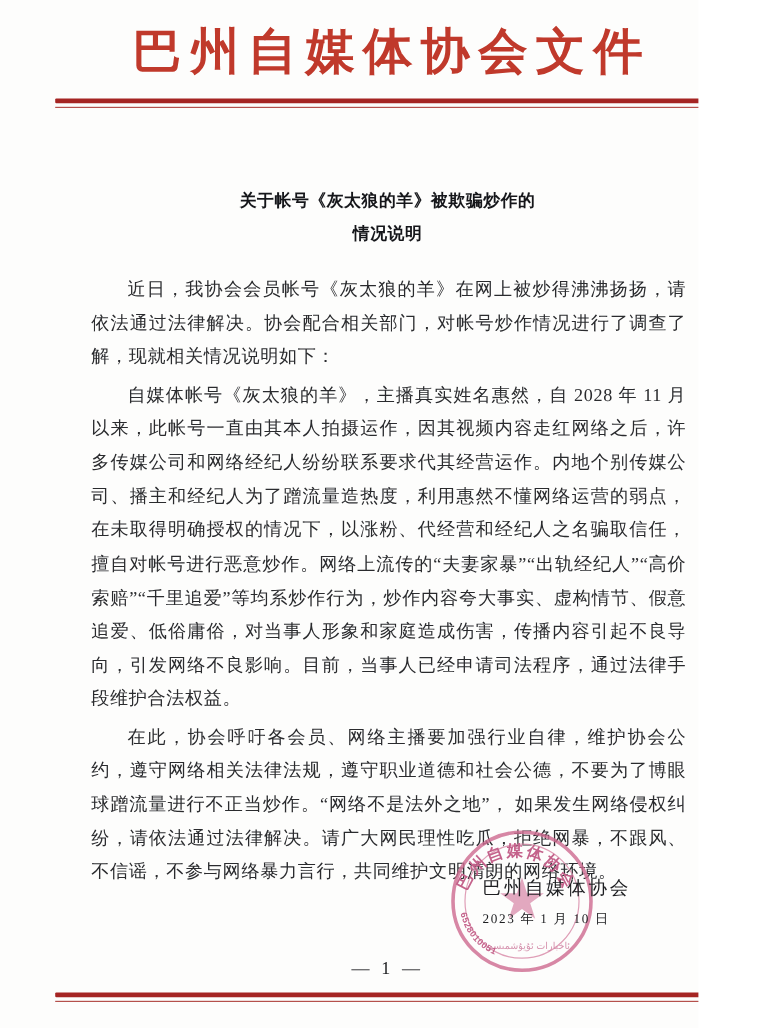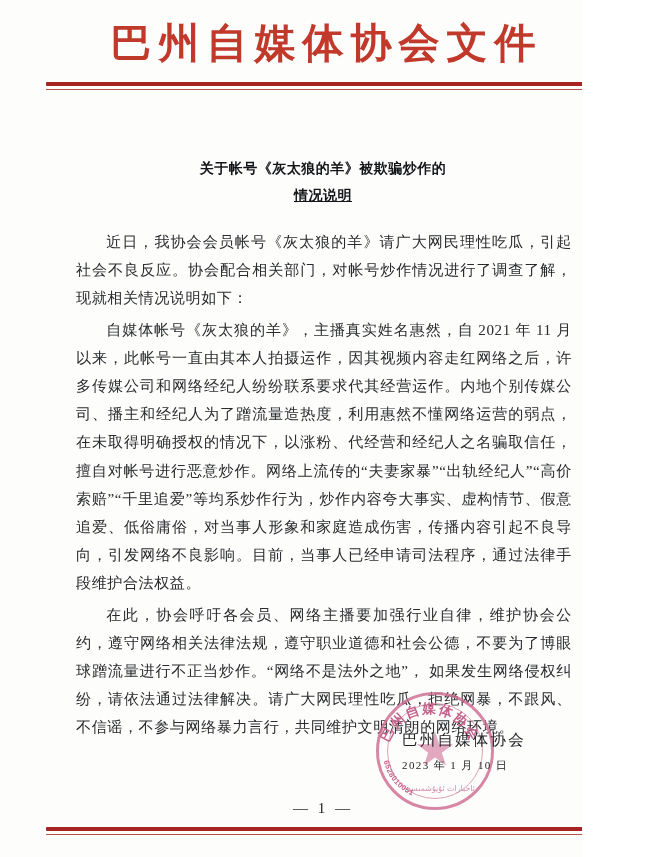--- a/index.html
+++ b/index.html
@@ -59,21 +59,21 @@
     left: 73px;
     width: 500px;
     text-align: center;
     font-size: 14px;
     font-weight: 700;
     color: #15161a;
     line-height: 1.95;
     letter-spacing: 0.5px;
     margin-top: 37px;
   }
-  .doc-title .line2 { display: block; text-decoration: underline; }
+  .doc-title .line2 { display: block; }
 
   
   .body-text {
     position: absolute;
     top: 228px;
     left: 76px;
     width: 496px;
     font-size: 15.1px;
     color: #2a2b2e;
     line-height: 28.2px;
@@ -209,22 +209,22 @@
     <div class="rule-gap"></div>
     <div class="rule-thin"></div>
   </div>
 
   <div class="doc-title">
     <span class="line1">关于帐号《灰太狼的羊》被欺骗炒作的</span>
     <span class="line2">情况说明</span>
   </div>
 
   <div class="body-text">
-    <p class="para">近日，我协会会员帐号《灰太狼的羊》请广大网民理性吃瓜，引起社会不良反应。协会配合相关部门，对帐号炒作情况进行了调查了解，现就相关情况说明如下：</p>
-    <p class="para">自媒体帐号《灰太狼的羊》，主播真实姓名惠然，自 2021 年 11 月以来，此帐号一直由其本人拍摄运作，因其视频内容走红网络之后，许多传媒公司和网络经纪人纷纷联系要求代其经营运作。内地个别传媒公司、播主和经纪人为了蹭流量造热度，利用惠然不懂网络运营的弱点，在未取得明确授权的情况下，以涨粉、代经营和经纪人之名骗取信任，擅自对帐号进行恶意炒作。网络上流传的“夫妻家暴”“出轨经纪人”“高价索赔”“千里追爱”等均系炒作行为，炒作内容夸大事实、虚构情节、假意追爱、低俗庸俗，对当事人形象和家庭造成伤害，传播内容引起不良导向，引发网络不良影响。目前，当事人已经申请司法程序，通过法律手段维护合法权益。</p>
+    <p class="para">近日，我协会会员帐号《灰太狼的羊》在网上被炒得沸沸扬扬，请依法通过法律解决。协会配合相关部门，对帐号炒作情况进行了调查了解，现就相关情况说明如下：</p>
+    <p class="para">自媒体帐号《灰太狼的羊》，主播真实姓名惠然，自 2028 年 11 月以来，此帐号一直由其本人拍摄运作，因其视频内容走红网络之后，许多传媒公司和网络经纪人纷纷联系要求代其经营运作。内地个别传媒公司、播主和经纪人为了蹭流量造热度，利用惠然不懂网络运营的弱点，在未取得明确授权的情况下，以涨粉、代经营和经纪人之名骗取信任，擅自对帐号进行恶意炒作。网络上流传的“夫妻家暴”“出轨经纪人”“高价索赔”“千里追爱”等均系炒作行为，炒作内容夸大事实、虚构情节、假意追爱、低俗庸俗，对当事人形象和家庭造成伤害，传播内容引起不良导向，引发网络不良影响。目前，当事人已经申请司法程序，通过法律手段维护合法权益。</p>
     <p class="para">在此，协会呼吁各会员、网络主播要加强行业自律，维护协会公约，遵守网络相关法律法规，遵守职业道德和社会公德，不要为了博眼球蹭流量进行不正当炒作。“网络不是法外之地”， 如果发生网络侵权纠纷，请依法通过法律解决。请广大网民理性吃瓜，拒绝网暴，不跟风、不信谣，不参与网络暴力言行，共同维护文明清朗的网络环境。</p>
   </div>
 
   <div class="sign-block">
 
     <div class="seal">
       <div class="seal-inner-ring"></div>
       <div class="seal-star"></div>
       <div class="seal-script">ئاخبارات ئۇيۇشمىسى</div>
     </div>

